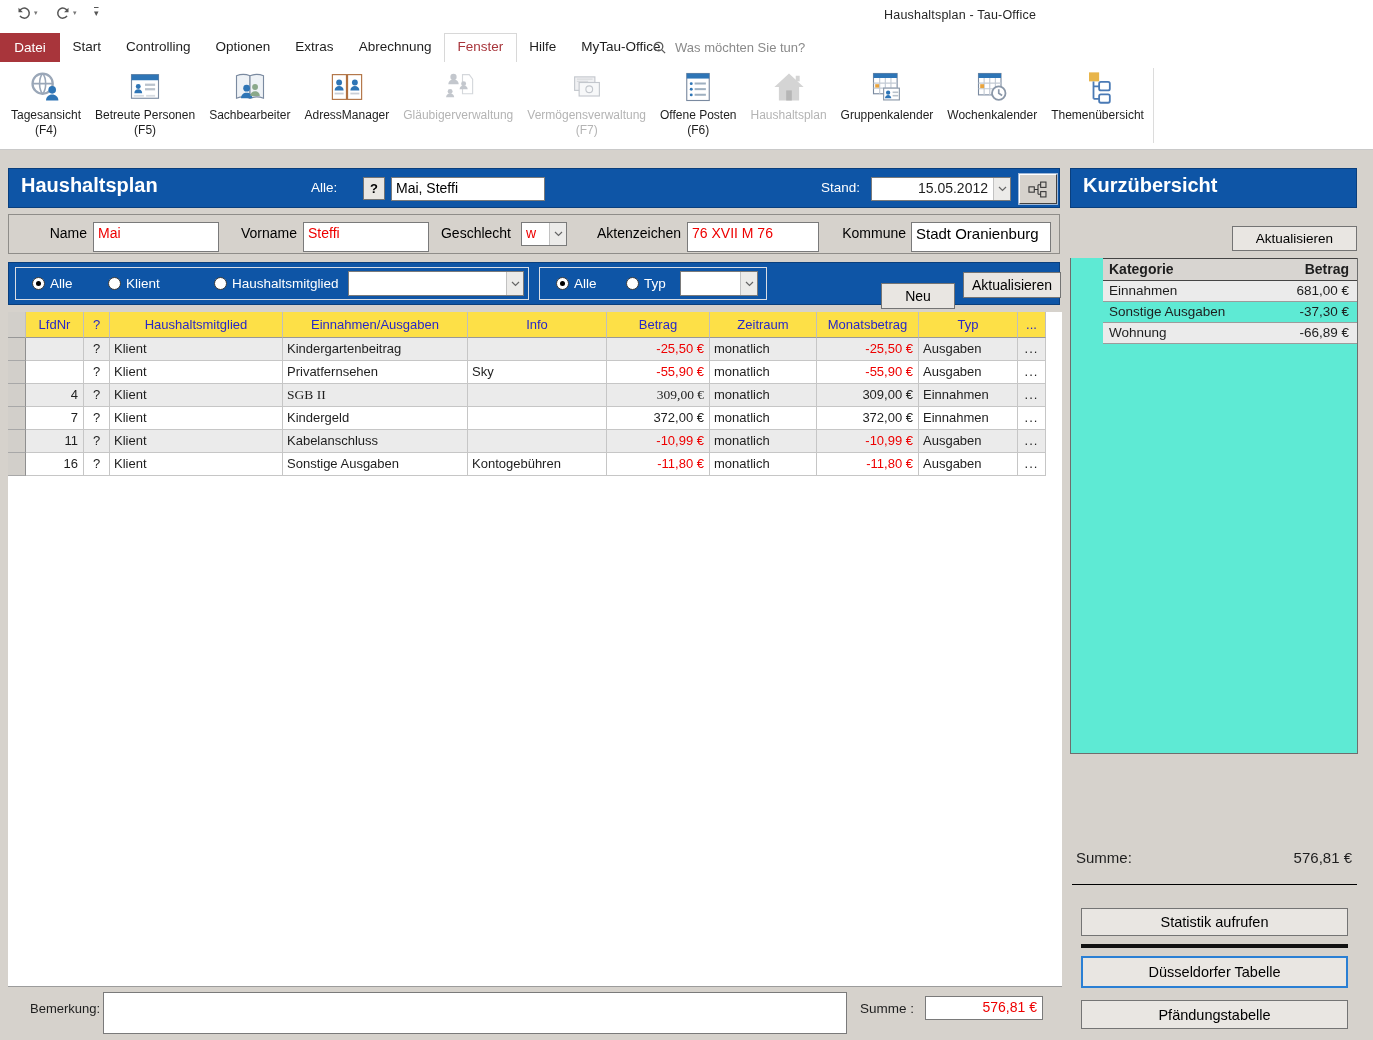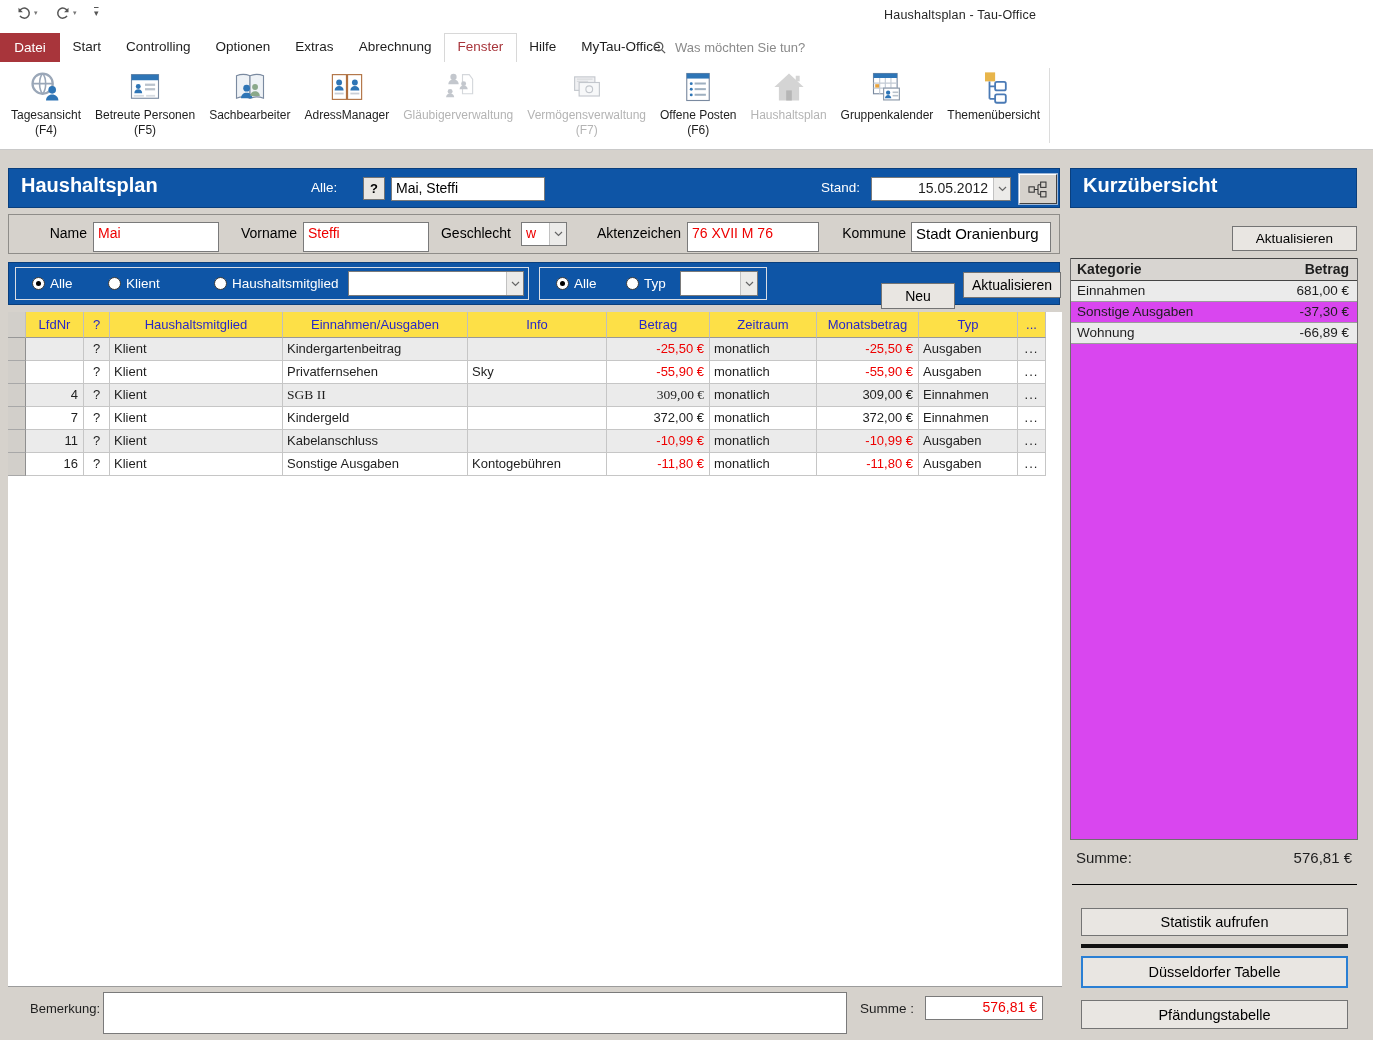--- a/index.html
+++ b/index.html
@@ -95,22 +95,22 @@
     background:#d6d2cc; border-top:1px solid #9c9c9c; }
   #bemerkung-label { position:absolute; left:22px; top:14px; font-size:13px; }
   #bemerkung-box { position:absolute; left:95px; top:5px; width:744px; height:42px;
     background:#fff; border:1px solid #7a7a7a; resize:none; font-family:inherit; font-size:13px; }
   #summe-label-bottom { position:absolute; left:852px; top:14px; font-size:13.5px; }
   #summe-box { position:absolute; left:917px; top:9px; width:118px; height:24px;
     text-align:right; padding-right:5px; font-size:14px; }
   
   #hb-right { left:1070px; top:18px; width:287px; height:40px; }
   #sb-refresh { position:absolute; left:1232px; top:76px; width:125px; height:25px; font-size:13.5px; }
-  #sb-white { position:absolute; left:1070px; top:108px; width:288px; height:582px; background:#d946ef;
-    border-left:1px solid #6e6e6e; border-right:1px solid #6e6e6e; border-bottom:1px solid #6e6e6e; }
+  #sb-white { position:absolute; left:1070px; top:108px; width:288px; height:496px; background:#5eead4;
+    border-left:1px solid #6e6e6e; border-right:1px solid #6e6e6e; border-bottom:1px solid #6e6e6e;padding-left:32px; }
   .kz-row { display:flex; font-size:13.5px; height:21px; border-bottom:1px solid #9c9c9c; }
   .kz-row.head { height:23px; font-weight:bold; font-size:14px; background:#d8d5d1;
     border-top:1px solid #444; border-bottom:1px solid #444; }
   .kz-row.shade { background:#ebebeb; }
   .kz-cat { flex:1; padding:2px 0 0 6px; white-space:nowrap; }
   .kz-val { width:110px; text-align:right; padding:2px 8px 0 0; white-space:nowrap; }
   #sb-summe { position:absolute; left:1070px; top:697px; width:288px; height:26px; }
   #sb-summe .lbl { position:absolute; left:6px; top:2px; font-size:15px; }
   #sb-summe .val { position:absolute; right:6px; top:2px; font-size:15px; }
   #sb-hline { position:absolute; left:1072px; top:734px; width:285px; height:1px; background:#000; }
@@ -273,20 +273,31 @@
             <rect x="13" y="17" width="14" height="10.5" fill="#fff" stroke="#8a97a8"></rect>
             <circle cx="17" cy="21" r="1.9" fill="#2e75b6"></circle>
             <path d="M14.2 26c0-1.9 1.3-3 2.8-3s2.8 1.1 2.8 3z" fill="#2e75b6"></path>
             <rect x="21" y="20" width="5" height="1.4" fill="#b9c2cc"></rect>
             <rect x="21" y="23" width="5" height="1.4" fill="#b9c2cc"></rect>
           </svg></div>
         <div class="rb-label">Gruppenkalender</div>
       </div>
       <div class="ribbon-btn">
         <div class="rb-icon"><svg viewBox="0 0 32 32">
+            <rect x="4" y="4" width="20" height="19" fill="#fff" stroke="#7a8aa0"></rect>
+            <rect x="4" y="4" width="20" height="4" fill="#2e75b6"></rect>
+            <path d="M4 12.5h20M4 17.5h20M9 8v15M14 8v15M19 8v15" stroke="#c2cad4" fill="none"></path>
+            <rect x="5.5" y="13.5" width="3.5" height="3.5" fill="#e8a33d"></rect>
+            <circle cx="22" cy="21.5" r="6" fill="#fff" stroke="#8a97a8" stroke-width="1.6"></circle>
+            <path d="M22 18v3.5l3 2" stroke="#8a97a8" stroke-width="1.5" fill="none"></path>
+          </svg></div>
+        <div class="rb-label">Wochenkalender</div>
+      </div>
+      <div class="ribbon-btn">
+        <div class="rb-icon"><svg viewBox="0 0 32 32">
             <rect x="8" y="3" width="9" height="8" fill="#e8b54a"></rect>
             <path d="M12 11v15.5M12 15.5h5M12 26.5h5" stroke="#4a7ab5" fill="none" stroke-width="1.6"></path>
             <rect x="17" y="11.5" width="9.5" height="7.5" rx="1.5" fill="#fff" stroke="#4a7ab5" stroke-width="1.6"></rect>
             <rect x="17" y="22.5" width="9.5" height="7.5" rx="1.5" fill="#fff" stroke="#4a7ab5" stroke-width="1.6"></rect>
           </svg></div>
         <div class="rb-label">Themenübersicht</div>
       </div>
       <div class="ribbon-sep"></div>
     </div>
 

